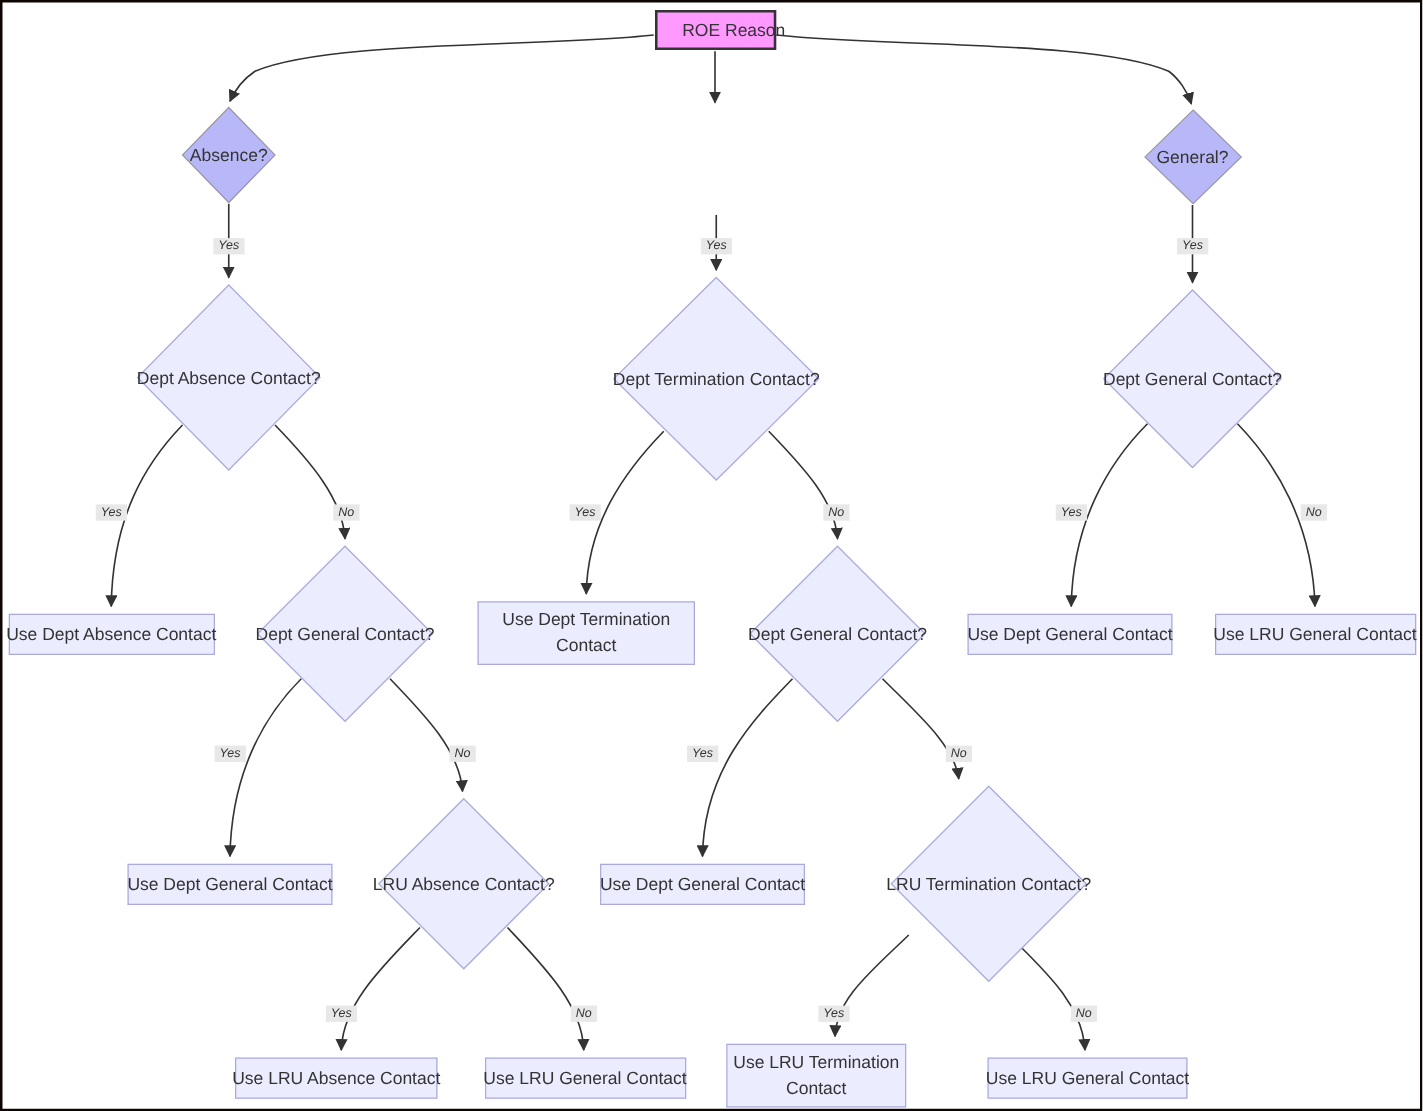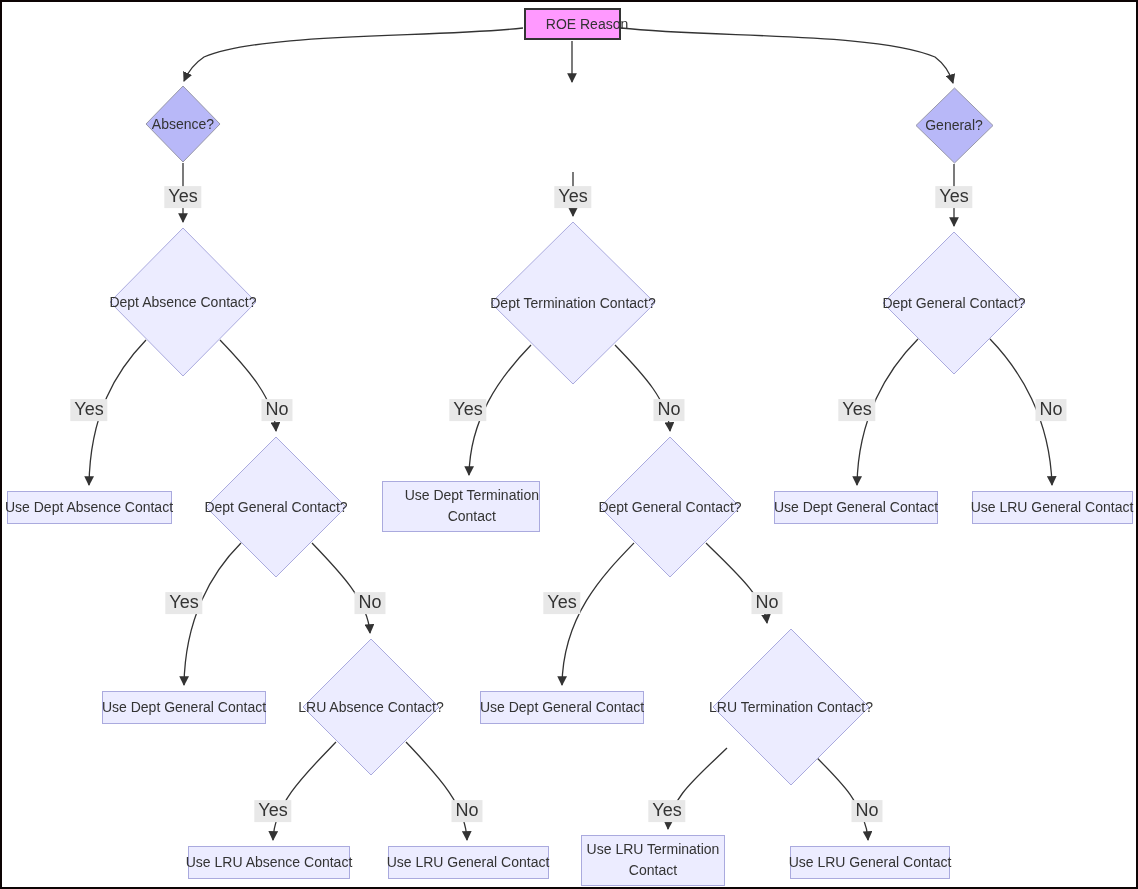--- a/index.html
+++ b/index.html
@@ -19,22 +19,23 @@
     display:flex;align-items:center;justify-content:center;
     font-size:14px;color:#333333;text-align:center;
     box-sizing:border-box;
   }
   .node > svg{position:absolute;left:0;top:0;}
   .nlabel{position:relative;white-space:nowrap;line-height:1.5;}
   .node.start{font-size:14px;padding-left:30px;}
   .edge-label{
     position:absolute;
     transform:translate(-50%,-50%);
-    font-size:18px;line-height:1.1;
+    font-size:10px;line-height:1.1;
     padding:1px 4px;
+    font-style:italic;
   }
 </style>
 </head>
 <body>
 
 <div id="flowchart">
   <svg id="edge-layer" width="1134" height="885" viewBox="0 0 1134 885">
     <defs>
       <marker id="arrowhead" markerWidth="7.5" markerHeight="7.5" viewBox="0 0 10 10" refX="9" refY="5" orient="auto">
         <path id="arrowhead-path" d="M0,0 L10,5 L0,10 z" fill="#333333"></path>
@@ -116,21 +117,21 @@
       </div>
       <div class="node result" style="left: 4.5px; top: 488.5px; width: 165px; height: 33px; background: rgb(236, 236, 255); border: 1px solid rgb(170, 170, 222);">
         <span class="nlabel">Use Dept Absence Contact</span>
       </div>
       <div class="node decision" style="left: 203px; top: 434px; width: 142px; height: 142px;">
         <svg width="142" height="142">
           <polygon points="71,1 141,71 71,141 1,71" fill="#ececff" stroke="#aaaade" stroke-width="1"></polygon>
         </svg>
         <span class="nlabel">Dept General Contact?</span>
       </div>
-      <div class="node result" style="left: 380px; top: 478.5px; width: 158px; height: 51px; background: rgb(236, 236, 255); border: 1px solid rgb(170, 170, 222); justify-content: flex-end;">
+      <div class="node result" style="left: 380px; top: 478.5px; width: 174px; height: 51px; background: rgb(236, 236, 255); border: 1px solid rgb(170, 170, 222);">
         <span class="nlabel">
           <div>Use Dept Termination</div>
           <div>Contact</div>
         </span>
       </div>
       <div class="node decision" style="left: 597px; top: 434px; width: 142px; height: 142px;">
         <svg width="142" height="142">
           <polygon points="71,1 141,71 71,141 1,71" fill="#ececff" stroke="#aaaade" stroke-width="1"></polygon>
         </svg>
         <span class="nlabel">Dept General Contact?</span>

